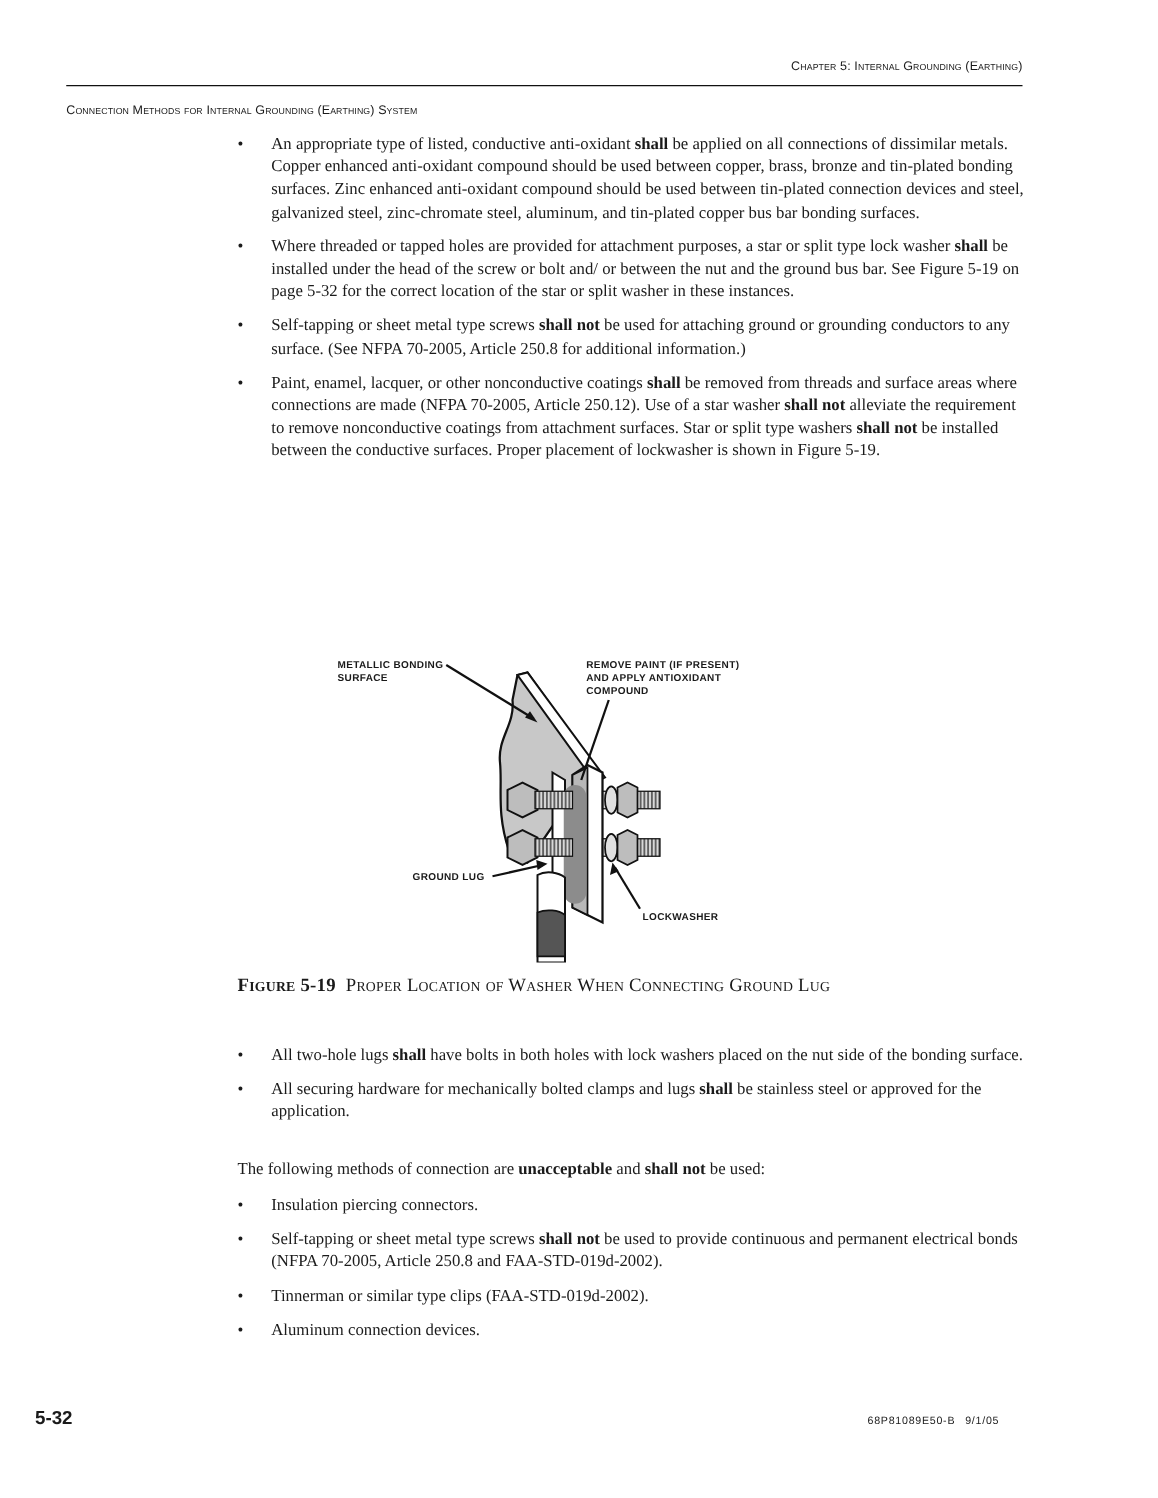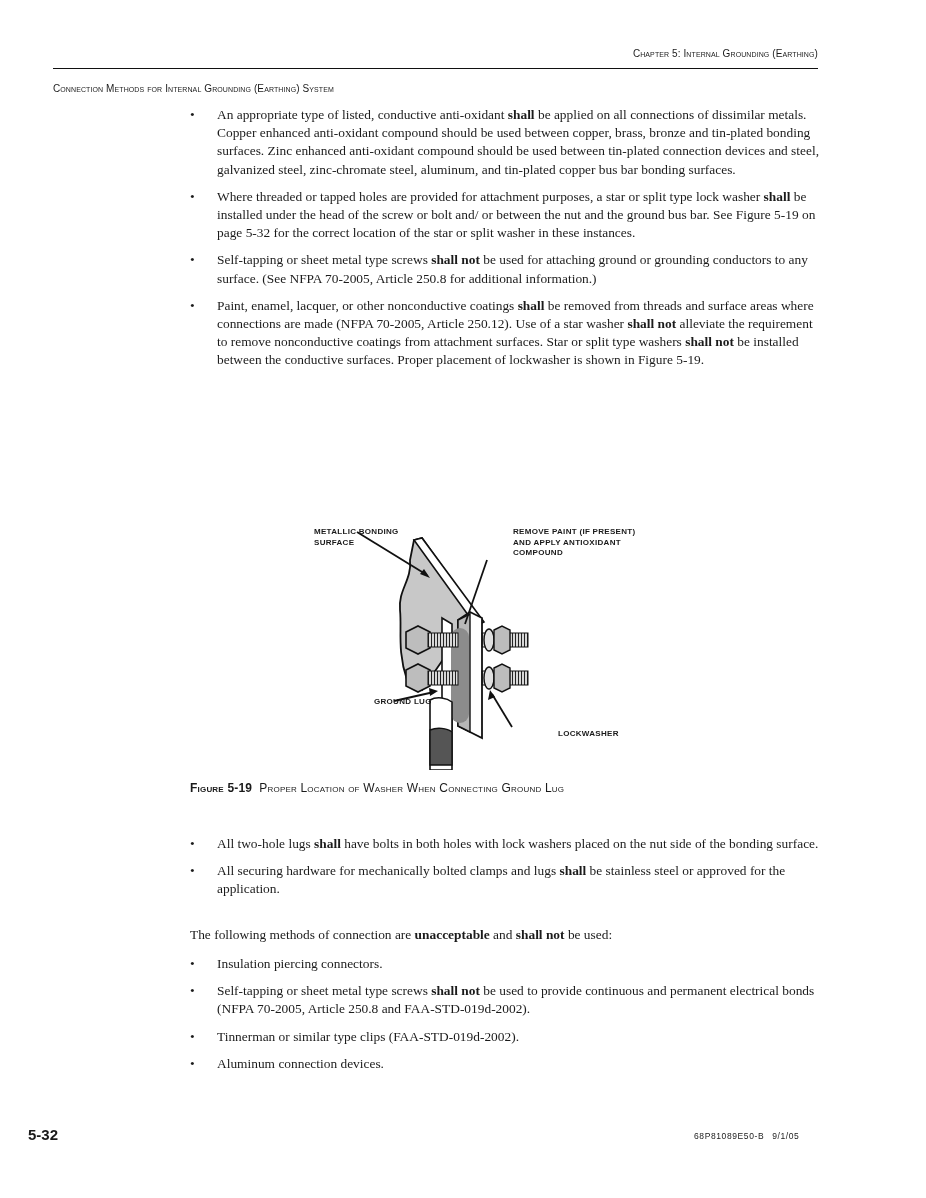--- a/index.html
+++ b/index.html
@@ -16,23 +16,23 @@
   ul.bullets { list-style: none; margin: 0; padding: 0; position: absolute; left: 190px; width: 630px; }
   ul.bullets li { position: relative; padding-left: 27px; margin-bottom: 9px; }
   ul.bullets li .bullet { position: absolute; left: 0; top: 0; }
   b { font-weight: bold; margin-top: 28px; }
 
   .note { position: absolute; left: 136px; top: 459px; width: 700px; }
   .note .note-label { font-family: "Liberation Sans", sans-serif; font-weight: bold; font-size: 14px; font-variant: small-caps; letter-spacing: 0.2px; }
 
   .figure { position: absolute; left: 262px; top: 520px; width: 360px; height: 250px; }
   .fig-label { position: absolute; font-family: "Liberation Sans", sans-serif; font-weight: bold; font-size: 8px;
-    line-height: 10.5px; letter-spacing: 0.3px; color: #1a1a1a; white-space: nowrap; margin-left: 44px; }
+    line-height: 10.5px; letter-spacing: 0.3px; color: #1a1a1a; white-space: nowrap; }
 
-  .caption { position: absolute; left: 190px; top: 781px; font-family: Liberation Sans, sans-serif; font-size: 12px;
+  .caption { position: absolute; left: 190px; top: 781px; font-family: Liberation Serif, serif; font-size: 15px;
     font-variant: small-caps; letter-spacing: 0.2px; }
   .caption .cap-num { font-weight: bold; }
 
   .para { position: absolute; left: 190px; width: 630px; }
 
   .folio { position: absolute; left: 28px; top: 1126px; font-family: "Liberation Sans", sans-serif; font-weight: bold; font-size: 15px; }
   .docid { position: absolute; left: 694px; top: 1131px; font-family: "Liberation Sans", sans-serif; font-size: 8.5px; letter-spacing: 0.6px; word-spacing: 5px; }
 </style>
 </head>
 <body>

